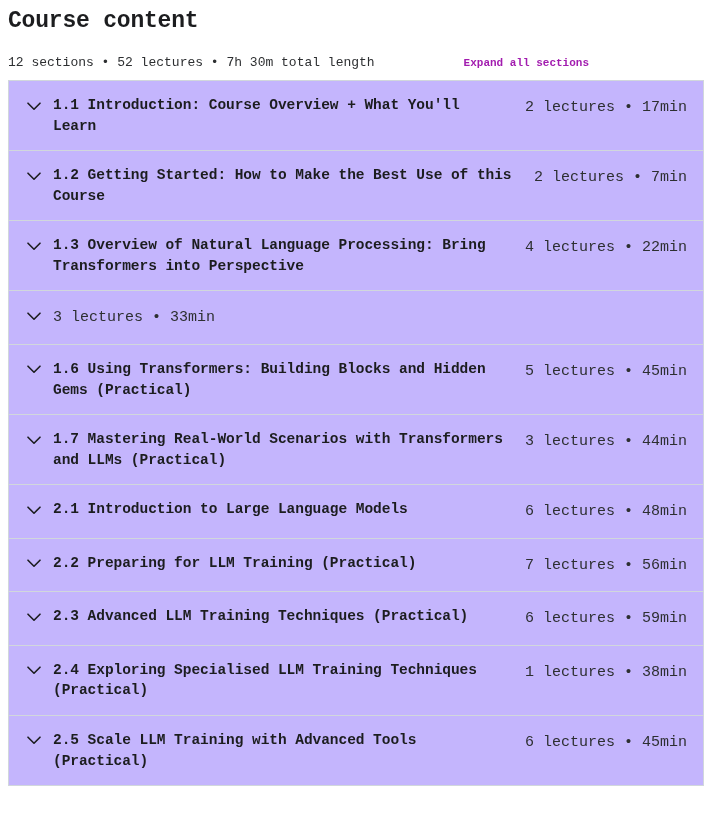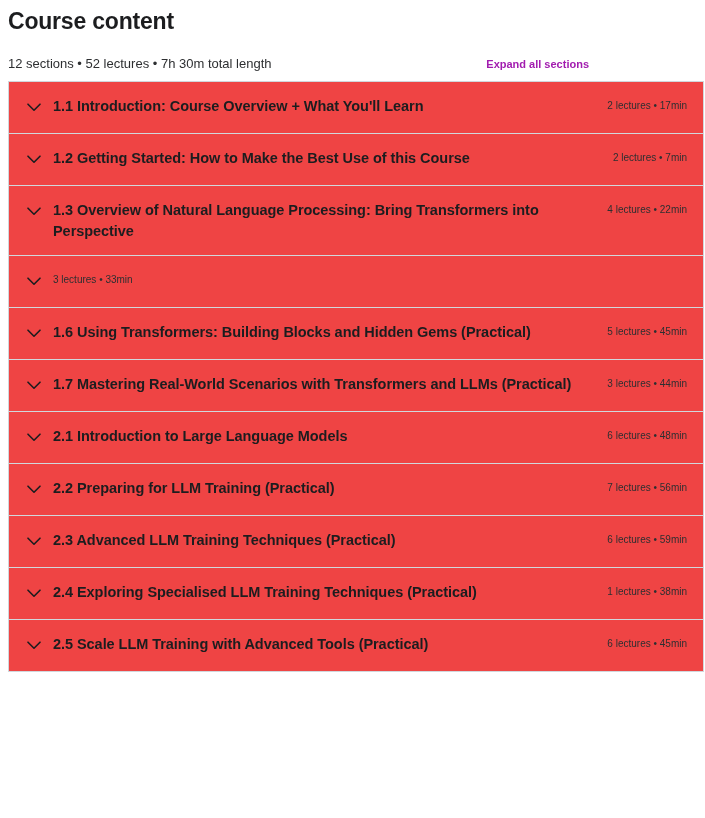--- a/index.html
+++ b/index.html
@@ -11,20 +11,21 @@
     width: 705px;
     height: 818px;
     font-family: "Liberation Sans", sans-serif;
     color: #1c1d1f;
     overflow: hidden;
   }
   .page {
     width: 604px;
     box-sizing: border-box;
     padding: 0 0 0 0;
+    font-family: Liberation Mono, monospace;
   }
   .page-title {
     font-size: 23px;
     font-weight: bold;
     letter-spacing: -0.2px;
     margin: 8px 0 0 8px;
     color: #1c1d1f;
   }
   .meta-row {
     display: flex;
@@ -49,21 +50,21 @@
   .sections {
     border: 1px solid #d1d7dc;
     border-bottom: none;
     margin-left: 8px;
     width: 696px;
     box-sizing: border-box;
     background: #f7f9fa;
   }
   .section {
     border-bottom: 1px solid #d1d7dc;
-    background: #ef4444;
+    background: #c4b5fd;
     display: flex;
     align-items: flex-start;
     padding: 14px 16px 14px 14px;
     box-sizing: border-box;
     cursor: pointer;
     min-height: 52px;
   }
   .chev {
     flex: 0 0 auto;
     width: 22px;
@@ -79,21 +80,21 @@
     flex: 1 1 auto;
     font-size: 14.5px;
     font-weight: bold;
     line-height: 1.42;
     color: #1c1d1f;
     padding-right: 14px;
     letter-spacing: -0.05px;
   }
   .sec-meta {
     flex: 0 0 auto;
-    font-size: 10px;
+    font-size: 15px;
     color: #2d2f31;
     line-height: 1.5;
     white-space: nowrap;
     padding-top: 2px;
   }
 </style>
 </head>
 <body>
 
 <div class="page">

